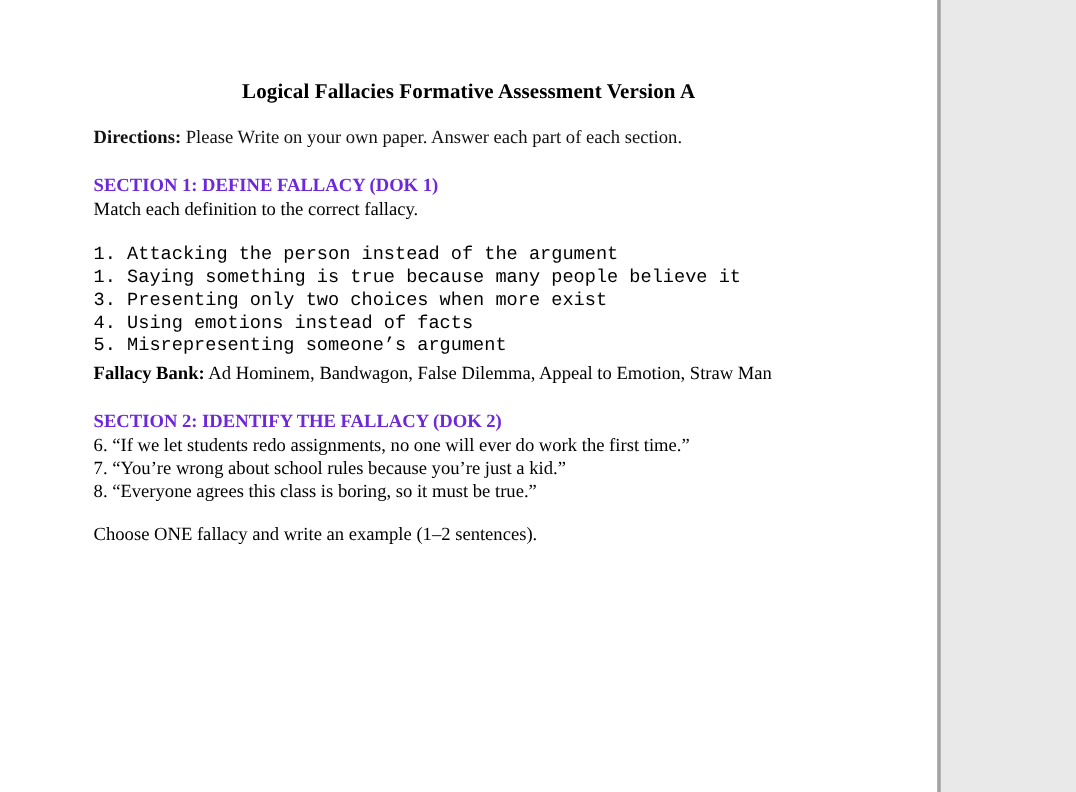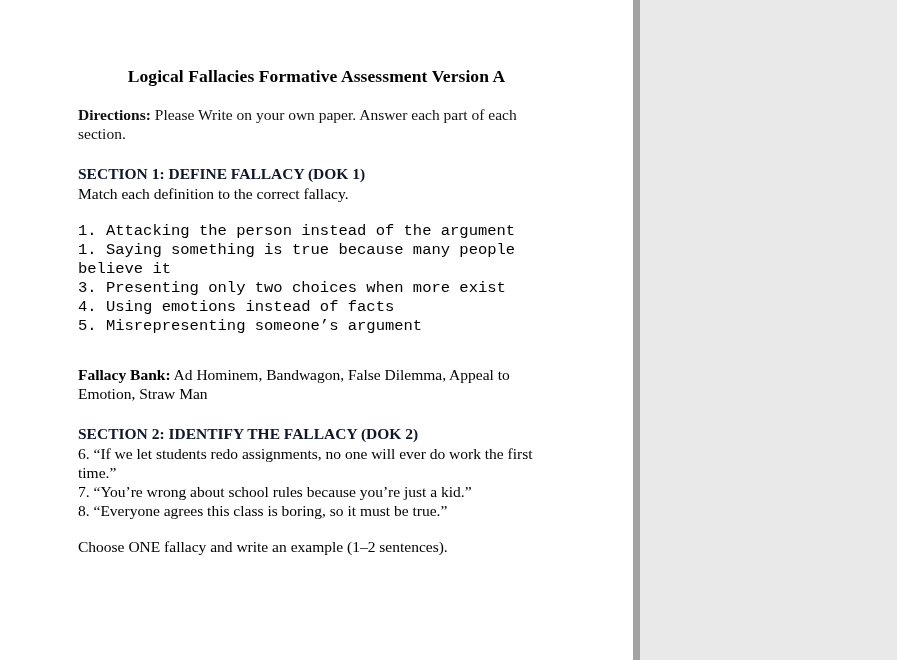--- a/index.html
+++ b/index.html
@@ -17,24 +17,24 @@
     position: relative;
     width: 897px;
     height: 660px;
     background: #e9e9e9;
     overflow: hidden;
   }
   .page {
     position: absolute;
     left: 0;
     top: 0;
-    width: 640px;
+    width: 784px;
     height: 660px;
     background: #ffffff;
-    border-right: 7px solid #a3a3a3;
+    border-right: 3px solid #a3a3a3;
     box-sizing: border-box;
   }
   .page-inner {
     padding: 0 78px;
     box-sizing: border-box;
   }
   .doc-title {
     text-align: center;
     font-weight: bold;
     font-size: 17.5px;
@@ -51,40 +51,40 @@
   .directions {
     margin-top: 18px;
   }
   .directions b {
     font-weight: bold;
   }
   .section-head {
     font-weight: bold;
     font-size: 15.5px;
     margin-top: 22px;
-    color: #0f172a;
+    color: #6d28d9;
   }
   .section-sub {
     margin-top: 2px;
     font-size: 15.5px;
   }
   .list {
     margin: 0;
     padding: 0;
     list-style: none;
     margin-top: 19px;
     font-family: Liberation Mono, monospace;
   }
   .list li {
     font-size: 15.5px;
     line-height: 19px;
     margin-bottom: 0px;
   }
   .fallacy-bank {
-    margin-top: 29px;
+    margin-top: 4px;
     font-size: 15.5px;
     line-height: 19px;
     max-width: 566px;
   }
   .fallacy-bank b {
     font-weight: bold;
   }
   .qlist {
     margin: 0;
     padding: 0;

